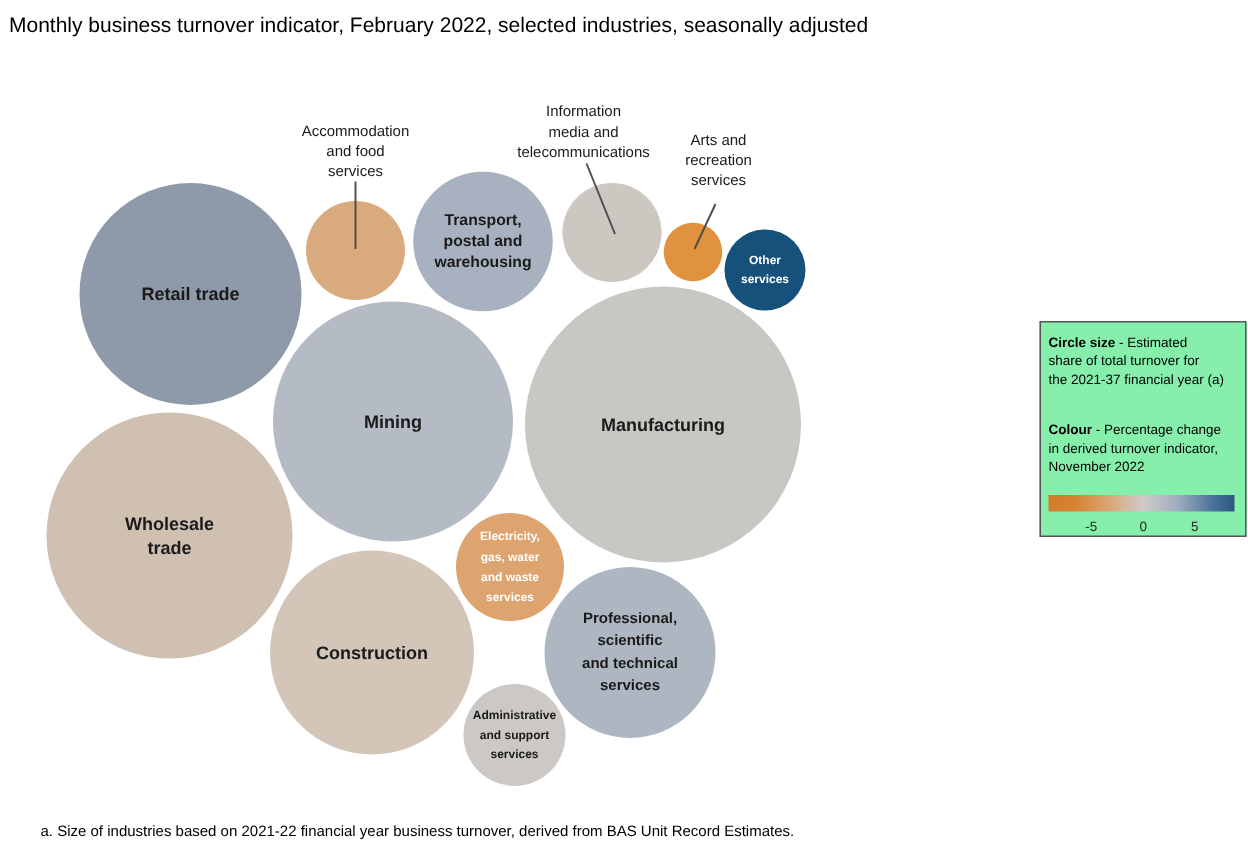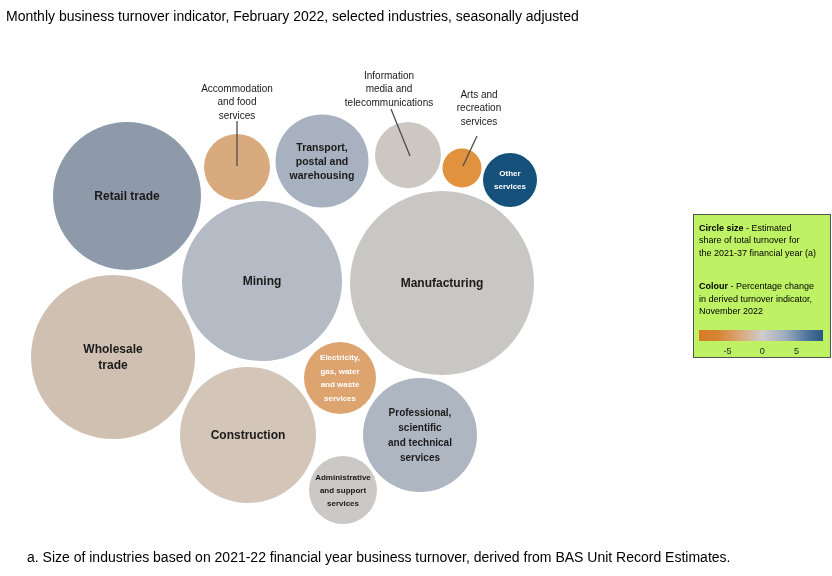--- a/index.html
+++ b/index.html
@@ -5,30 +5,30 @@
   html,body{margin:0;padding:0;}
   body{
     width:832px;height:576px;background:#ffffff;position:relative;overflow:hidden;
     font-family:"Liberation Sans", sans-serif;
   }
   .title{position:absolute;left:6px;top:8px;font-size:14px;color:#000;}
   svg.chart{position:absolute;left:0;top:0;}
   svg.chart text{font-family:"Liberation Sans", sans-serif;}
   .legend{
     position:absolute;left:693px;top:214px;width:138px;height:144px;
-    border:1px solid #545454;box-sizing:border-box;background:#bef264;
+    border:1px solid #545454;box-sizing:border-box;background:#86efac;
     padding:7px 2px 0 5px;font-size:9px;line-height:12.4px;color:#000;
   }
   .legend-para div{white-space:nowrap;}
   .legend-para.second{margin-top:21px;}
   .bar-wrap{margin-top:13px;}
   .gradient-bar{height:11px;width:124px;}
   .ticks{position:relative;height:12px;width:124px;margin-top:4px;font-size:9px;color:#262626;}
   .tick{position:absolute;top:0;transform:translateX(-50%);}
-  .footnote{position:absolute;left:27px;top:549px;font-size:14px;color:#000;}
+  .footnote{position:absolute;left:27px;top:549px;font-size:10px;color:#000;}
 </style>
 </head>
 <body>
 
 <div class="title">Monthly business turnover indicator, February 2022, selected industries, seasonally adjusted</div>
 
 <svg class="chart" id="bubble-svg" width="832" height="576" viewBox="0 0 832 576">
     <circle cx="127" cy="196" r="74" fill="#8e99aa"></circle>
     <text text-anchor="middle" font-size="12" font-weight="bold" fill="#1a1a1a"><tspan x="127" y="196" dominant-baseline="central">Retail trade</tspan></text>
     <circle cx="237" cy="167" r="33" fill="#d9aa7d"></circle>

